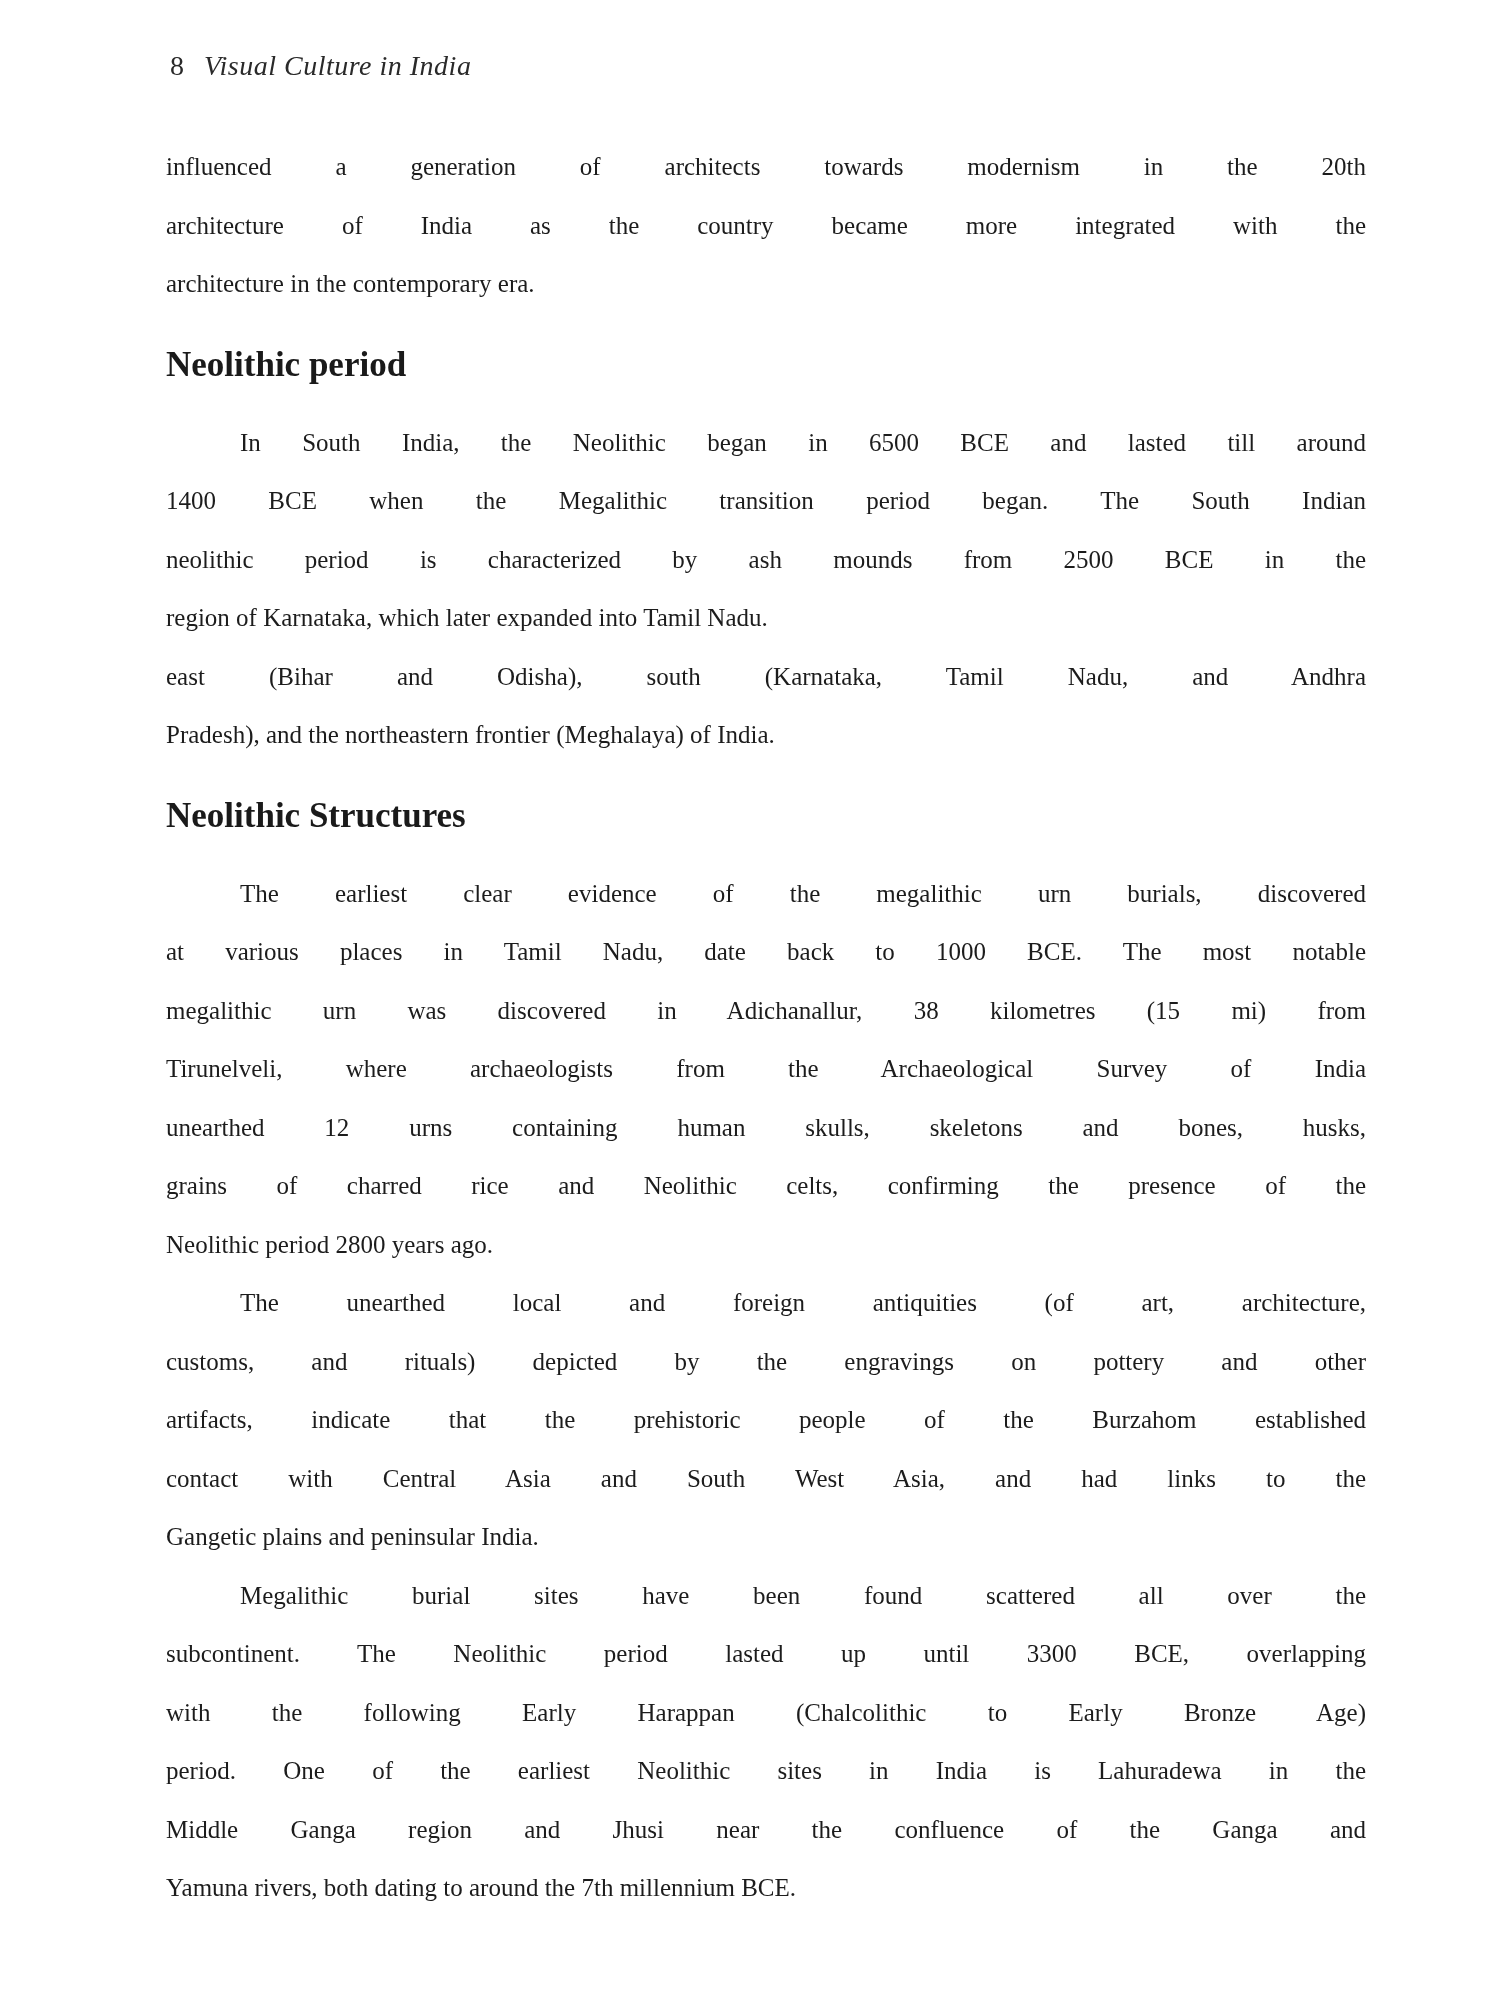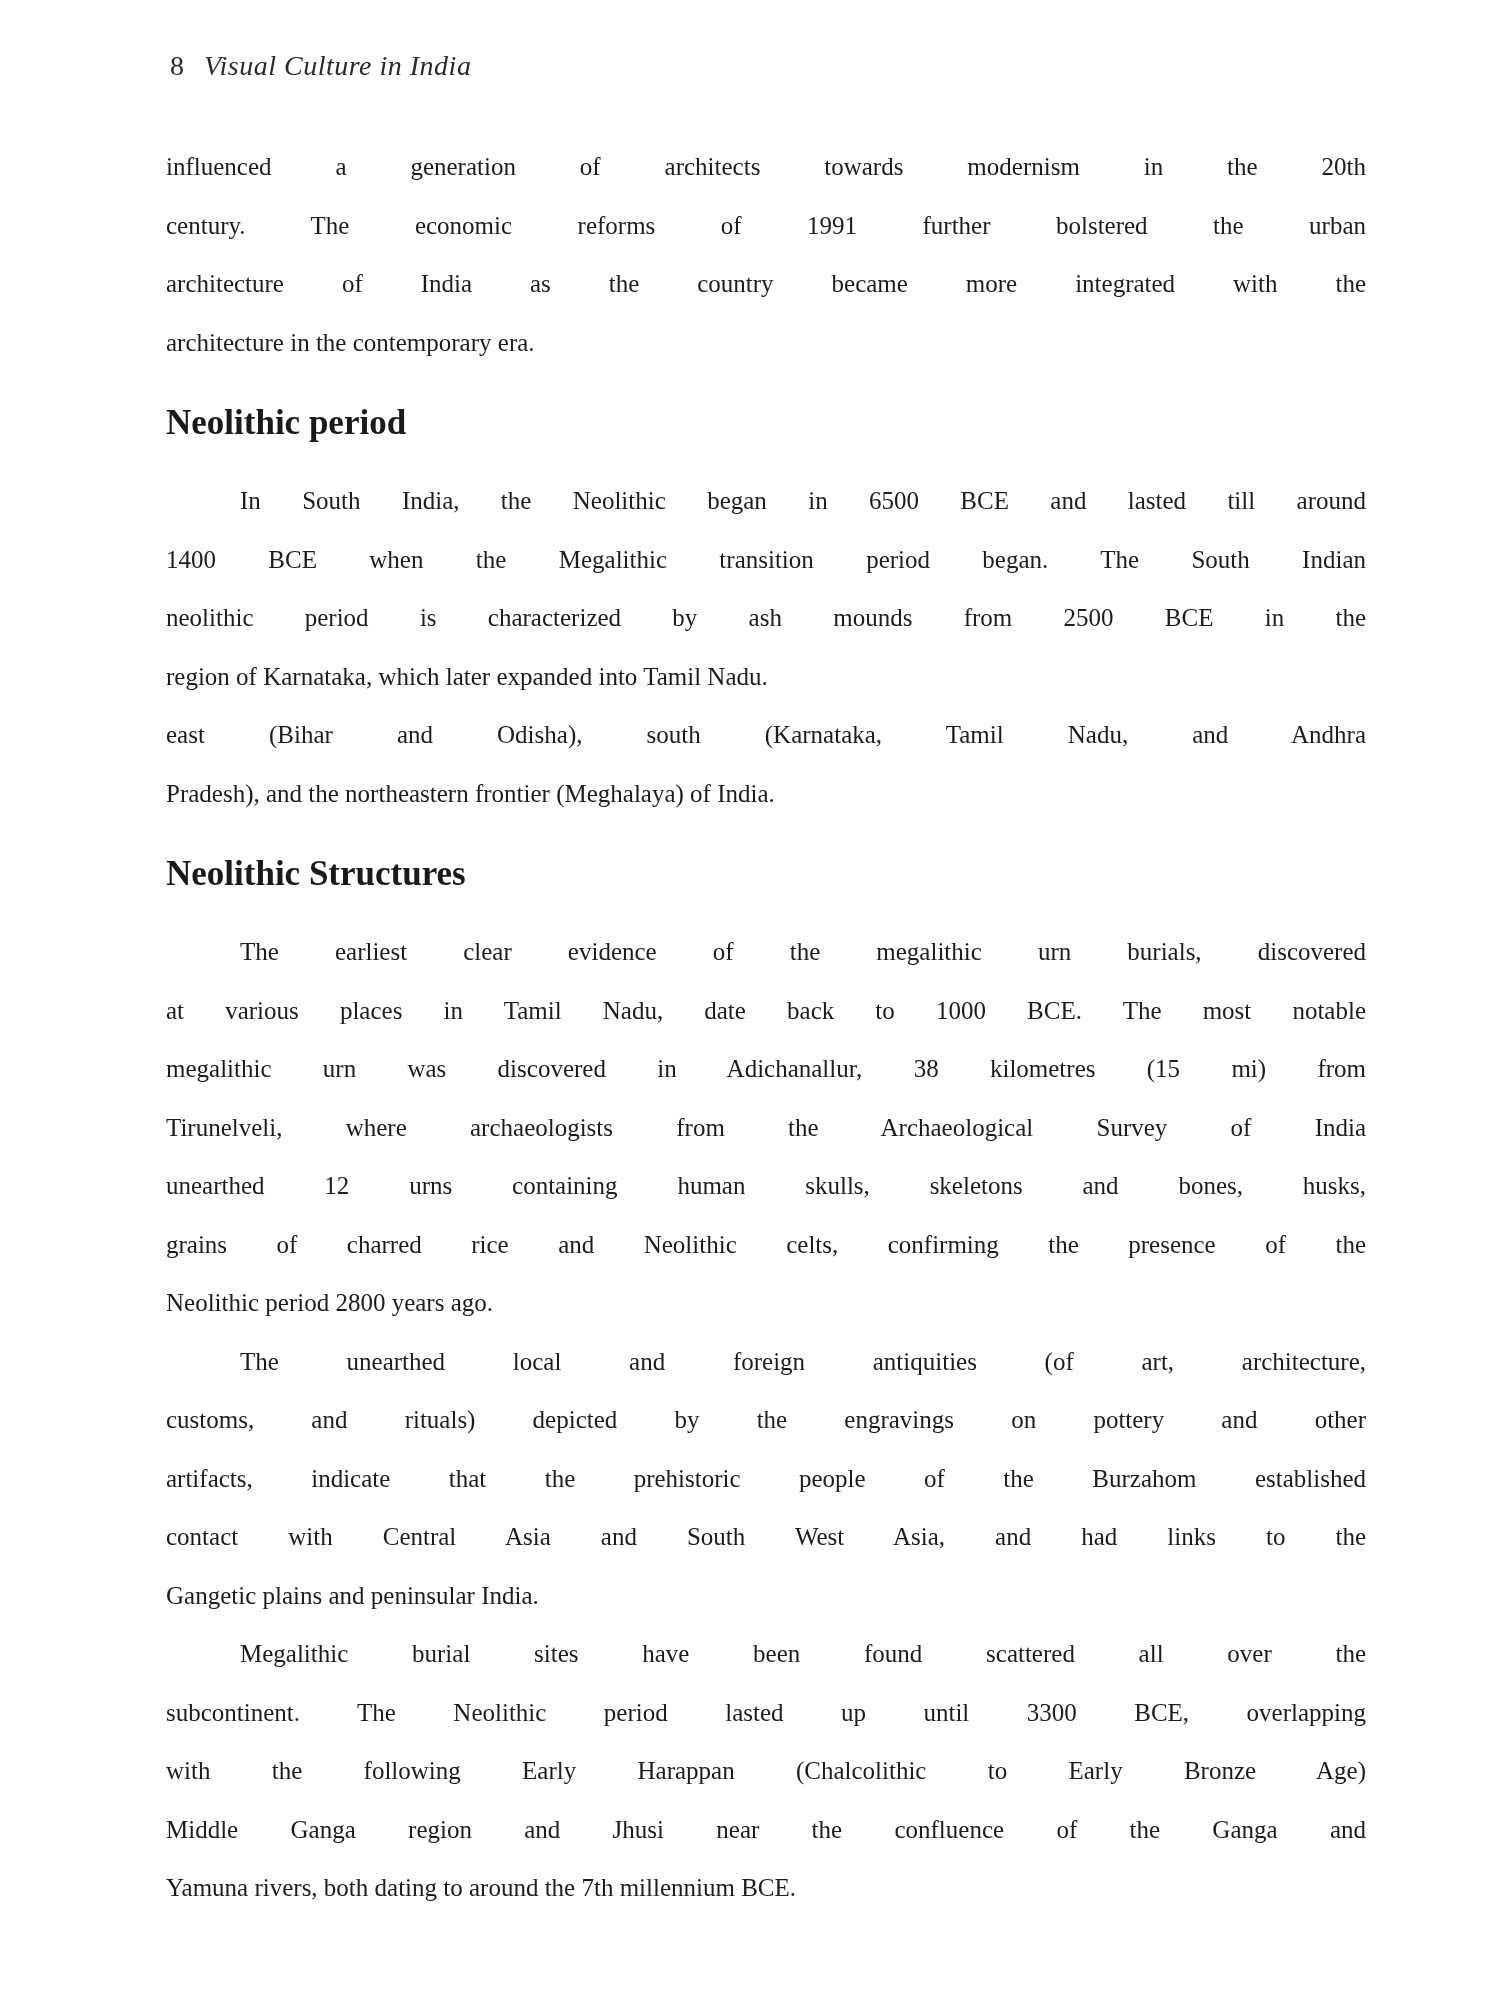--- a/index.html
+++ b/index.html
@@ -67,21 +67,20 @@
 <body>
 
 <div class="running-head">
   <span class="page-no">8</span>
   <span class="book-title">Visual Culture in India</span>
 </div>
 
 <div class="content" id="content">
     <div class="paragraph">
       <span class="line" style="white-space: nowrap;">influenced a generation of architects towards modernism in the 20th</span>
-      <span class="line" style="white-space: nowrap;">century. The economic reforms of 1991 further bolstered the urban</span>
       <span class="line" style="white-space: nowrap;">architecture of India as the country became more integrated with the</span>
       <span class="line last" style="white-space: nowrap;">architecture in the contemporary era.</span>
     </div>
     <div class="gap-before-heading"></div>
     <div class="heading">Neolithic period</div>
     <div class="gap-after-heading"></div>
     <div class="paragraph">
       <span class="line indent" style="white-space: nowrap;">In South India, the Neolithic began in 6500 BCE and lasted till around</span>
       <span class="line" style="white-space: nowrap;">1400 BCE when the Megalithic transition period began. The South Indian</span>
       <span class="line" style="white-space: nowrap;">neolithic period is characterized by ash mounds from 2500 BCE in the</span>
@@ -107,16 +106,17 @@
       <span class="line indent" style="white-space: nowrap;">The unearthed local and foreign antiquities (of art, architecture,</span>
       <span class="line" style="white-space: nowrap;">customs, and rituals) depicted by the engravings on pottery and other</span>
       <span class="line" style="white-space: nowrap;">artifacts, indicate that the prehistoric people of the Burzahom established</span>
       <span class="line" style="white-space: nowrap;">contact with Central Asia and South West Asia, and had links to the</span>
       <span class="line last" style="white-space: nowrap;">Gangetic plains and peninsular India.</span>
     </div>
     <div class="paragraph">
       <span class="line indent" style="white-space: nowrap;">Megalithic burial sites have been found scattered all over the</span>
       <span class="line" style="white-space: nowrap;">subcontinent. The Neolithic period lasted up until 3300 BCE, overlapping</span>
       <span class="line" style="white-space: nowrap;">with the following Early Harappan (Chalcolithic to Early Bronze Age)</span>
+      <span class="line" style="white-space: nowrap;">period. One of the earliest Neolithic sites in India is Lahuradewa in the</span>
       <span class="line" style="white-space: nowrap;">Middle Ganga region and Jhusi near the confluence of the Ganga and</span>
       <span class="line last" style="white-space: nowrap;">Yamuna rivers, both dating to around the 7th millennium BCE.</span>
     </div>
   </div>
 
 </body></html>

